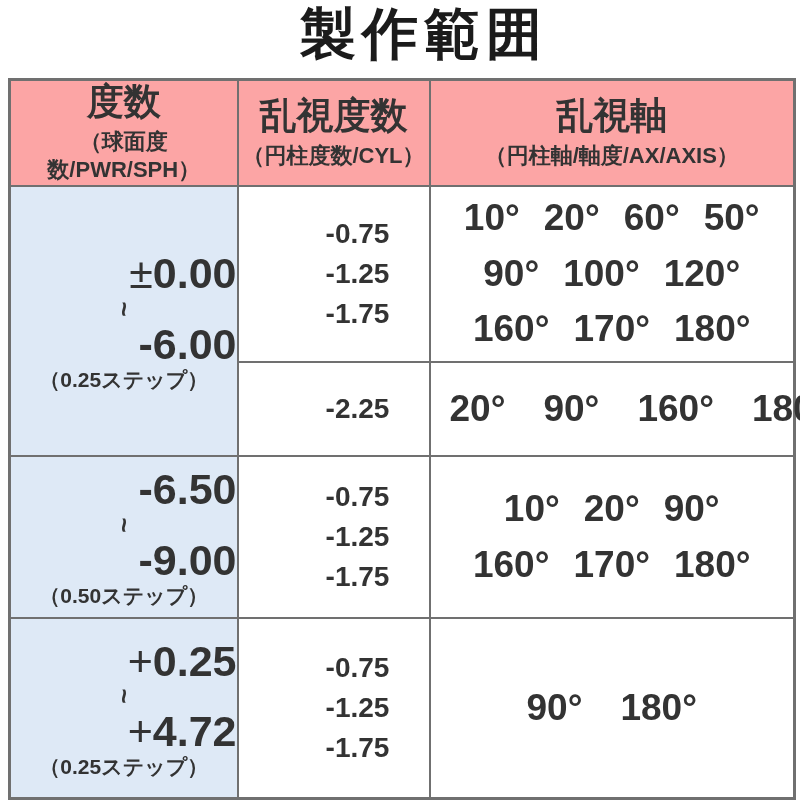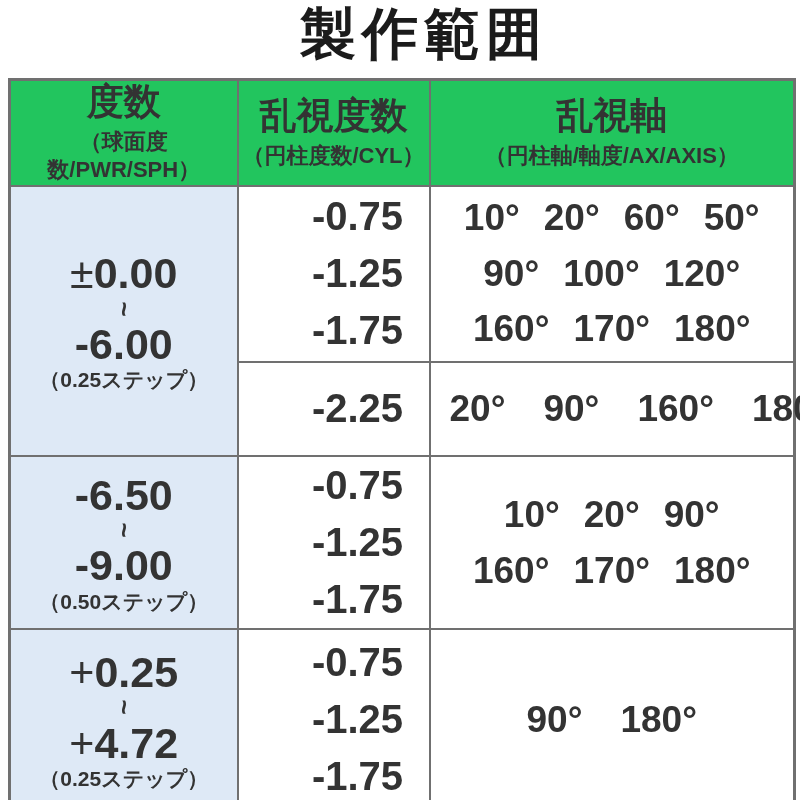--- a/index.html
+++ b/index.html
@@ -31,42 +31,42 @@
   }
   col.c1 { width: 228px; }
   col.c2 { width: 192px; }
   col.c3 { width: 365px; }
   th, td {
     border: 2px solid #707070;
     text-align: center;
     vertical-align: middle;
     padding: 0;
   }
-  th { background: #22c55e; }
+  th { background: #fca5a5; }
   tr.header-row { height: 102px; }
   tr.row-1a { height: 176px; }
   tr.row-1b { height: 94px; }
   tr.row-2  { height: 162px; }
   tr.row-3  { height: 181px; }
   .h-main { font-size: 37px; line-height: 1.15; }
   .h-sub  { font-size: 22px; line-height: 1.3; margin-top: 4px; }
   td.power-cell { background: #dee9f6; }
-  .p-num { font-size: 43px; line-height: 1.12; white-space: nowrap; }
+  .p-num { font-size: 43px; line-height: 1.12; white-space: nowrap; text-align: right; }
   .p-sign { font-weight: normal; }
   .p-tilde {
     font-size: 26px;
     line-height: 0.85;
   }
   .p-tilde span {
     display: inline-block;
     transform: rotate(90deg);
   }
   .p-step { font-size: 21px; line-height: 1.15; white-space: nowrap; }
   td.cyl-cell { background: #ffffff; }
-  .cyl-val { font-size: 40px; line-height: 1.43; white-space: nowrap; padding-left: 48px; }
+  .cyl-val { font-size: 28px; line-height: 1.43; white-space: nowrap; padding-left: 48px; }
   td.axis-cell { background: #ffffff; }
   .axis-line { font-size: 37px; line-height: 1.5; white-space: nowrap; }
   .axis-line .axis-val { margin: 0 12px; text-align: center; }
   .axis-line.wide .axis-val { margin: 0 19px; }
 </style>
 </head>
 <body>
 
 <div class="page-title">製作範囲</div>
 

